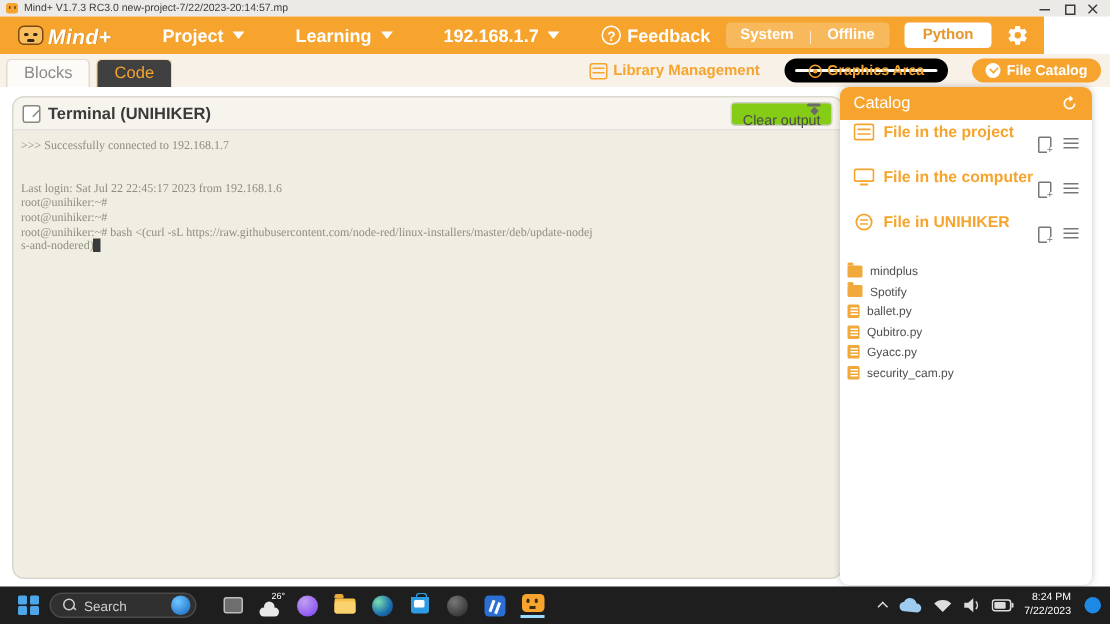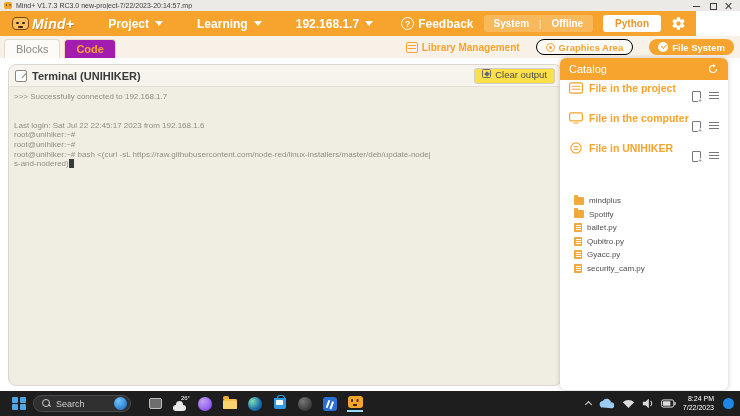--- a/index.html
+++ b/index.html
@@ -32,63 +32,63 @@
   .segment { background:#F8B85C; border-radius:3px; display:flex; align-items:center; height:17px; padding:0 10px; gap:10px; }
   .seg-label { color:#fff; font-size:10px; font-weight:700; }
   .seg-div { color:#fff; opacity:.7; font-size:9px; }
   .python-btn { background:#fff; color:#E8952A; border-radius:3px; height:17px; display:flex; align-items:center; padding:0 12px; font-size:10px; font-weight:700; }
   .gear { width:15px; height:15px; fill:#fff; }
 
   
   .tabbar { position:absolute; left:0; top:36px; width:740px; height:22px; background:#F8F1E8; display:flex; align-items:flex-end; }
   .tab { height:19px; border:1px solid #E2DACB; border-bottom:none; border-radius:4px 4px 0 0; background:#FDFBF7; display:flex; align-items:center; padding:0 11px; font-size:11px; margin-left:4px; }
   .tab-inactive { color:#8a8a8a; }
-  .tab-active { color:#F6A42E; font-weight:700; background:#a21caf; border-color:#EFD9B4; }
+  .tab-active { color:#F6A42E; font-weight:400; background:#404040; border-color:#EFD9B4; }
   .tabbar-right { margin-left:auto; display:flex; align-items:center; gap:16px; padding-right:6px; padding-bottom:3px; }
   .lib-mgmt { display:flex; align-items:center; gap:4px; color:#F6A42E; font-size:10px; font-weight:600; }
   .lib-ico { width:12px; height:11px; border:1.2px solid #F6A42E; border-radius:2px; position:relative; }
   .lib-ico:before { content:""; position:absolute; left:1px; top:2px; width:8px; height:1px; background:#F6A42E; box-shadow:0 3px 0 #F6A42E; }
   .pill { height:16px; display:flex; align-items:center; gap:4px; border-radius:8px; font-size:9.5px; font-weight:600; padding:0 9px; }
-  .pill-outline { border:1px solid #000000; color:#F6A42E; background:#FDFBF7; }
+  .pill-outline { border:7px solid #000000; color:#F6A42E; background:#FDFBF7; }
   .pill-solid { background:#F6A42E; color:#fff; }
   .dot-ico { width:9px; height:9px; border:1.2px solid #F6A42E; border-radius:50%; position:relative; }
   .dot-ico:before { content:""; position:absolute; left:2px; top:2px; width:3px; height:3px; background:#F6A42E; border-radius:50%; }
   .check-ico { width:10px; height:10px; background:#fff; border-radius:50%; position:relative; }
   .check-ico:before { content:""; position:absolute; left:2.5px; top:2px; width:4px; height:2.5px; border-left:1.4px solid #F6A42E; border-bottom:1.4px solid #F6A42E; transform:rotate(-45deg); }
 
   
   .main { position:absolute; left:0; top:58px; width:740px; height:333px; background:#fff; }
 
   
   .terminal { position:absolute; left:8px; top:6px; width:554px; height:322px; background:#F0EEE3; border:1px solid #D9D7CE; border-radius:8px; overflow:hidden; }
   .term-head { height:22px; background:#F6F4ED; border-bottom:1px solid #E2E0D8; display:flex; align-items:center; padding:0 6px; }
   .term-ico { width:12px; height:12px; border:1px solid #8a887c; border-radius:2px; position:relative; background:#fff; margin-right:5px; }
   .term-ico:before { content:""; position:absolute; left:2.5px; top:2.5px; width:6px; height:1.4px; background:#8a887c; transform:rotate(-45deg) translateY(3px); }
   .term-title { font-size:11px; font-weight:700; color:#3a3a3a; }
-  .clear-btn { margin-left:auto; height:16px; display:flex; align-items:flex-start; gap:4px; background:#fde047; border:1px solid #CFCEC6; border-radius:3px; padding:0 7px; font-size:9.5px; color:#4a4a4a; }
+  .clear-btn { margin-left:auto; height:16px; display:flex; align-items:flex-end; gap:4px; background:#84cc16; border:1px solid #CFCEC6; border-radius:3px; padding:0 7px; font-size:9.5px; color:#4a4a4a;flex-direction:column; }
   .clear-ico { width:9px; height:9px; border:1px solid #6a6a6a; border-radius:1.5px; position:relative; }
   .clear-ico:before { content:""; position:absolute; left:2px; top:2px; width:4px; height:4px; background:#6a6a6a; transform:rotate(45deg); }
-  .term-body { padding:5px 5px; font-family:Liberation Sans, sans-serif; font-size:8px; line-height:9.6px; color:#908E7F; }
+  .term-body { padding:5px 5px; font-family:Liberation Serif, serif; font-size:8px; line-height:9.6px; color:#908E7F; }
   .t-line { white-space:pre; min-height:9.6px; }
   .cursor { display:inline-block; width:4.8px; height:8.5px; background:#3a3a3a; vertical-align:-1.5px; }
 
   
   .catalog { position:absolute; left:560px; top:0; width:168px; height:332px; background:#fff; border-radius:6px; box-shadow:0 0 5px rgba(0,0,0,.22); overflow:hidden; }
   .cat-head { height:22px; background:#F6A42E; display:flex; align-items:center; padding:0 9px; }
   .cat-title { color:#fff; font-size:11px; font-weight:400; }
   .refresh { margin-left:auto; width:12px; height:12px; fill:#fff; }
   .cat-section { display:flex; height:28px; padding:0 9px; margin-top:2px; }
   .sec-label { color:#F6A42E; font-size:10.5px; font-weight:700; margin-left:6px; flex:1 1 auto; white-space:nowrap; overflow:hidden; }
   .sec-ico { width:14px; height:12px; flex:0 0 auto; }
   .sec-actions { display:flex; gap:8px; align-items:center; }
   .page-ico { width:9px; height:11px; border:1px solid #777; border-radius:1px; position:relative; background:#fff; }
   .page-ico:before { content:"+"; position:absolute; right:-2px; bottom:-3px; font-size:7px; color:#777; background:#fff; line-height:6px; }
   .ham-ico { width:10px; height:8px; position:relative; }
   .ham-ico:before { content:""; position:absolute; left:0; top:0; width:10px; height:1.3px; background:#777; box-shadow:0 3px 0 #777, 0 6px 0 #777; }
-  .file-list { padding:4px 0 0 14px;margin-top:20px; }
+  .file-list { padding:4px 0 0 5px; }
   .file-row { display:flex; align-items:center; height:13.5px; }
   .file-name { font-size:8px; color:#4e4e4e; margin-left:5px; white-space:nowrap; }
   .folder-ico { width:10px; height:8px; background:#F2A93B; border-radius:1px; position:relative; }
   .folder-ico:before { content:""; position:absolute; left:0; top:-2px; width:4px; height:2px; background:#F2A93B; border-radius:1px 1px 0 0; }
   .pyfile-ico { width:8px; height:9px; background:#F2A93B; border-radius:1px; position:relative; }
   .pyfile-ico:before { content:""; position:absolute; left:1.5px; top:2px; width:5px; height:1px; background:#fff; box-shadow:0 2px 0 #fff, 0 4px 0 #fff; }
 
   
   .taskbar { position:absolute; left:0; top:391px; width:740px; height:25px; background:#1E1E1E; display:flex; align-items:center; }
   .tb-left { display:flex; align-items:center; gap:7px; margin-left:12px; }
@@ -183,21 +183,21 @@
     <div class="lib-mgmt">
       <span class="lib-ico"></span>
       <span>Library Management</span>
     </div>
     <div class="pill pill-outline">
       <span class="dot-ico"></span>
       <span>Graphics Area</span>
     </div>
     <div class="pill pill-solid">
       <span class="check-ico"></span>
-      <span>File System</span>
+      <span>File Catalog</span>
     </div>
   </div>
 </div>
 
 <div class="main">
 
   <div class="terminal">
     <div class="term-head">
       <span class="term-ico"></span>
       <span class="term-title">Terminal (UNIHIKER)</span>

